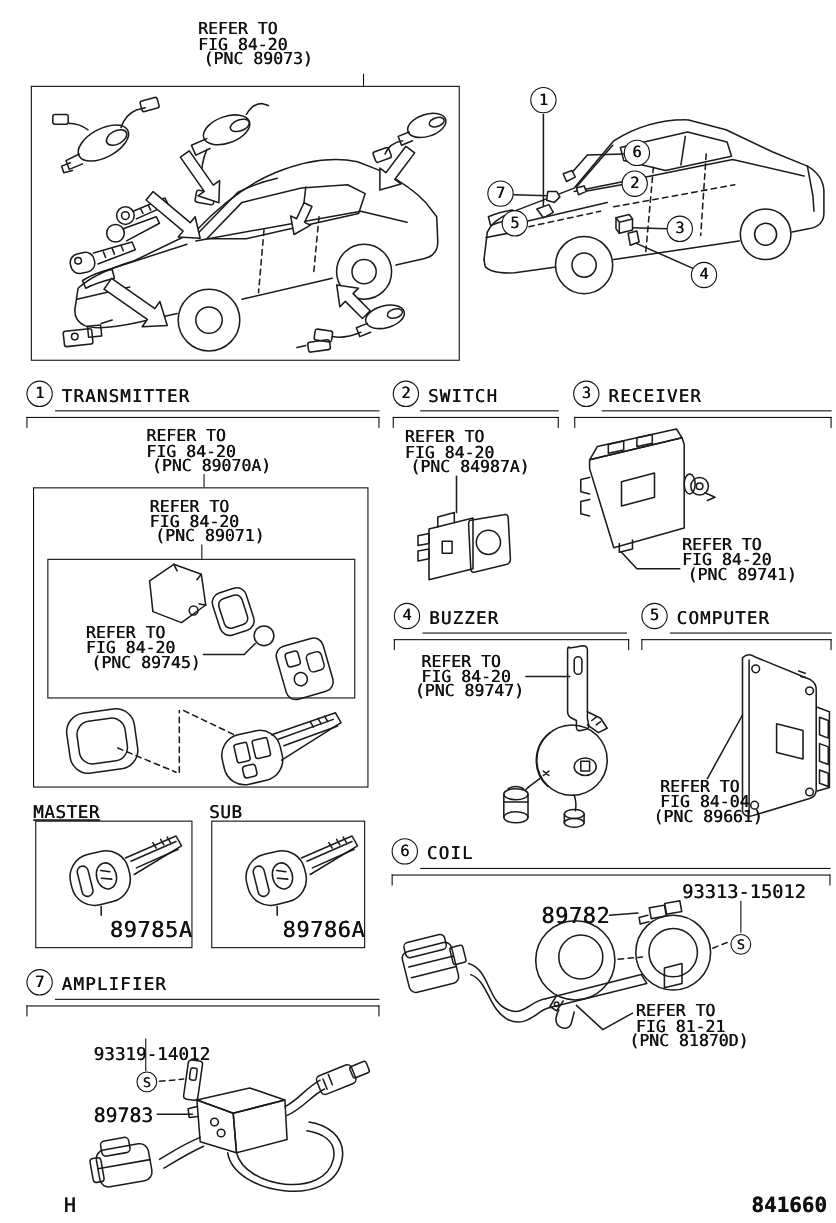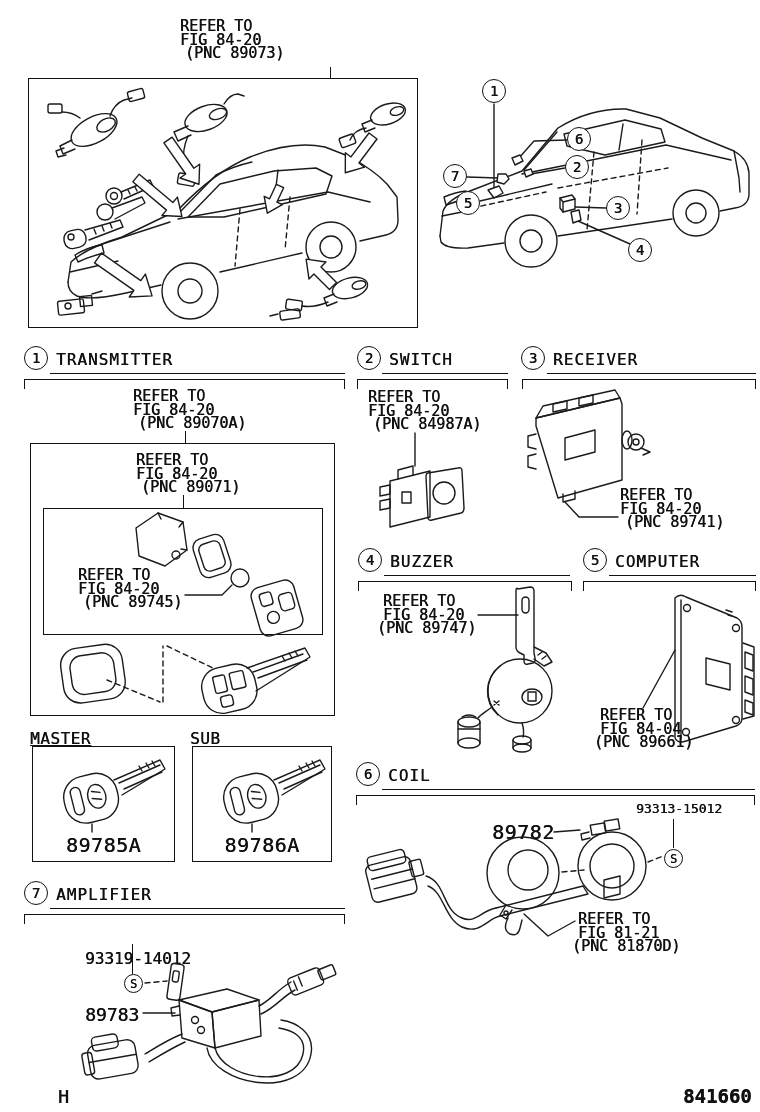--- a/index.html
+++ b/index.html
@@ -14,31 +14,31 @@
   .sec-header{display:flex;align-items:center;gap:8px;}
   .callout-circle{display:flex;align-items:center;justify-content:center;
         width:24px;height:24px;border:1.8px solid #111;border-radius:50%;
         font-size:14px;background:#fff;box-sizing:border-box;}
   .sec-title{font-size:16px;letter-spacing:1px;padding-top:3px;}
   .underline{height:0;border-top:1.7px solid #111;}
   .bracket{border:1.6px solid #111;border-bottom:none;height:10px;box-sizing:border-box;}
   .box{border:1.7px solid #111;box-sizing:border-box;background:transparent;}
   .vline{width:0;border-left:1.5px solid #111;}
   .pn{font-size:20px;letter-spacing:0.5px;white-space:nowrap;}
-  .pn-sm{font-size:13px;margin-left:16px;}
+  .pn-sm{font-size:17px;}
   .pn-md{font-size:18px;}
   .pn-xs{font-size:16px;}
   .s-circle{display:flex;align-items:center;justify-content:center;width:19px;height:19px;
         border:1.6px solid #111;border-radius:50%;font-size:12px;background:#fff;box-sizing:border-box;}
   .boxlabel{font-size:16px;letter-spacing:0.5px;}
   svg{position:absolute;overflow:visible;}
   .ln{fill:none;stroke:#1b1b1b;stroke-width:1.4;stroke-linecap:round;stroke-linejoin:round;}
   .lnf{fill:#fff;stroke:#1b1b1b;stroke-width:1.4;stroke-linejoin:round;}
   .dash{stroke-dasharray:5 4;}
-  .ctr{text-align:center;}
+  .ctr{text-align:right;}
 </style>
 </head>
 <body>
 
 <div id="page">
 
   <div class="abs mono ref" style="left:180px;top:20px;">
     <div>REFER TO</div>
     <div>FIG 84-20</div>
     <div class="pnc-r">(PNC 89073)</div>

